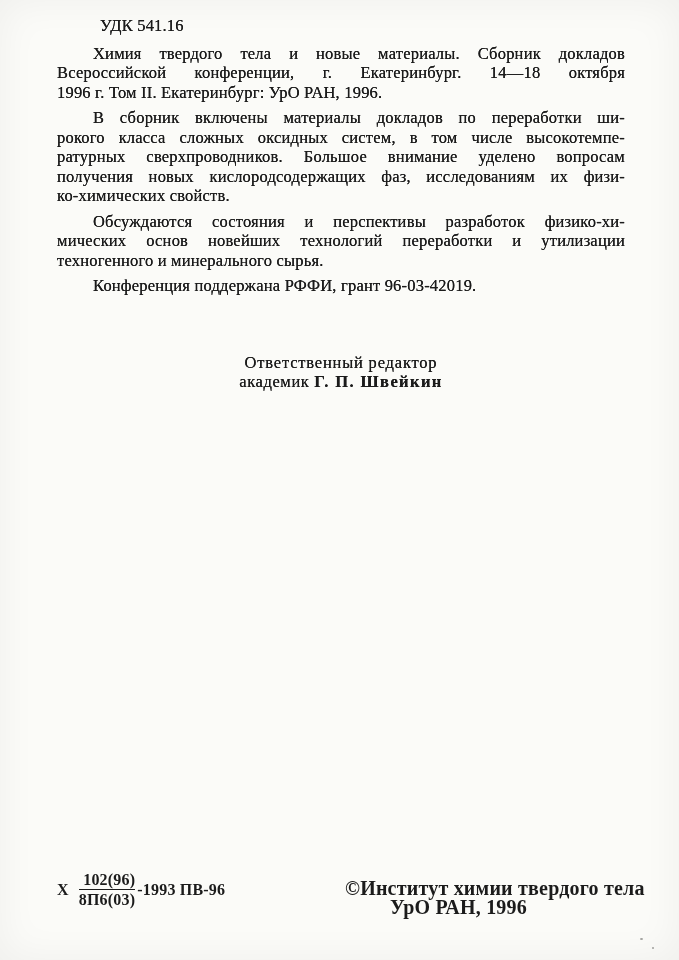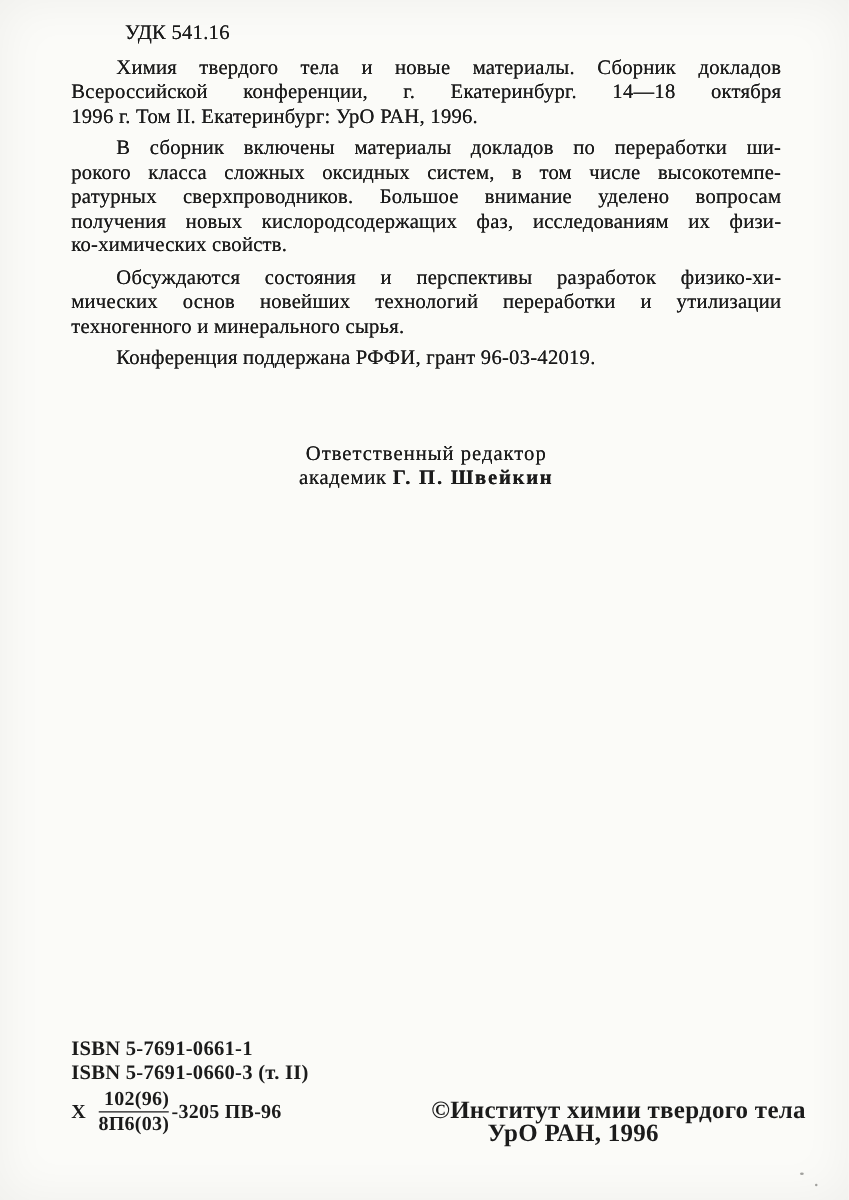--- a/index.html
+++ b/index.html
@@ -145,32 +145,28 @@
       <span class="line ll indent">Конференция поддержана РФФИ, грант 96-03-42019.</span>
     </div>
 
     <div class="editor-block">
       <div class="editor-title">Ответственный редактор</div>
       <div class="editor-name-line"><span>академик </span><span class="editor-name">Г. П. Швейкин</span></div>
     </div>
 
   </div>
 
-  <div class="isbn-block">
-    <div>ISBN 5-7691-0661-1</div>
-    <div>ISBN 5-7691-0660-3 (т. II)</div>
-  </div>
 
   <div class="catalog">
     <span class="cat-prefix">Х</span>
     <span class="frac">
       <span class="num">102(96)</span>
       <span class="den">8П6(03)</span>
     </span>
-    <span class="cat-suffix">-3205 ПВ-96</span>
+    <span class="cat-suffix">-1993 ПВ-96</span>
   </div>
 
   <div class="copyright">
     <div class="c1">©Институт химии твердого тела</div>
     <div class="c2">УрО РАН, 1996</div>
   </div>
 
   <div class="speck s1"></div>
   <div class="speck s2"></div>
 

